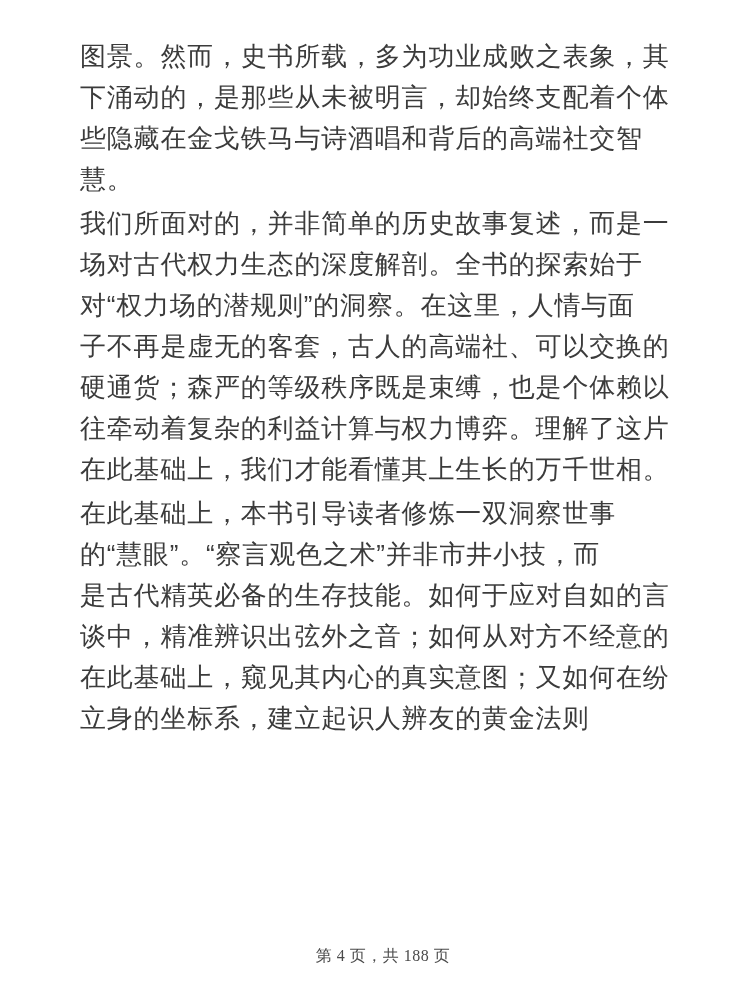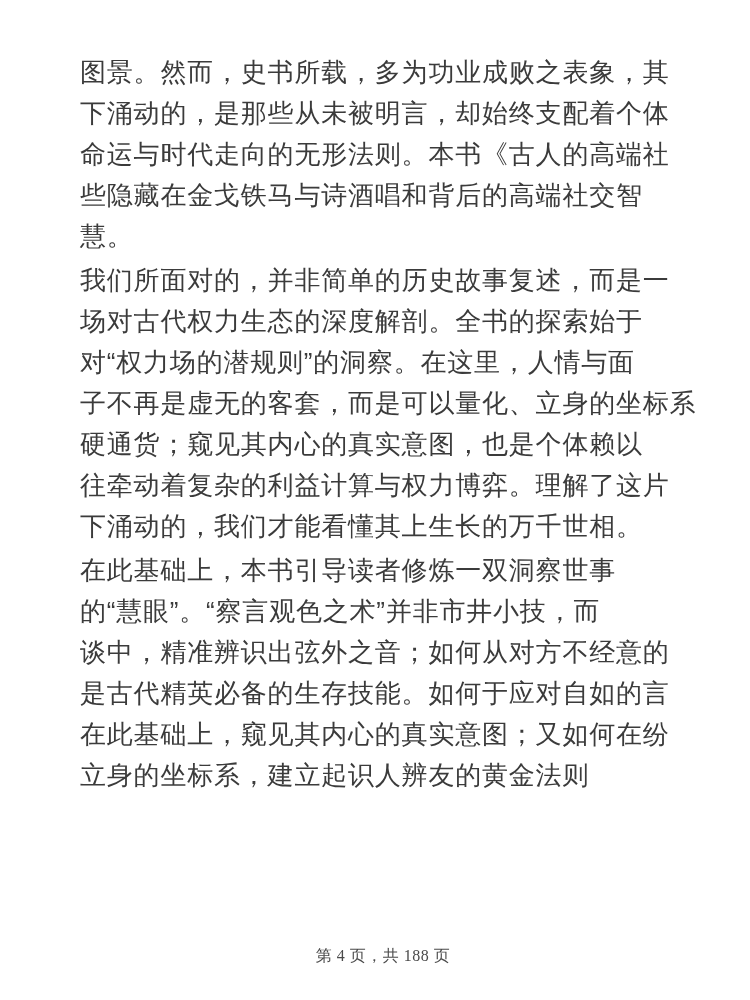--- a/index.html
+++ b/index.html
@@ -10,21 +10,20 @@
   .page {
     position: relative;
     width: 750px;
     height: 1000px;
     background: #ffffff;
     overflow: hidden;
     font-family: "Liberation Sans", sans-serif;
   }
   .content {
     padding: 36px 78px 0 80px;
-    margin-top: 16px;
   }
   .para { }
   .para + .para {
     margin-top: 3px;
   }
   .line {
     height: 41px;
     line-height: 41px;
     font-size: 26px;
     letter-spacing: 0.8px;
@@ -46,40 +45,39 @@
 </style>
 </head>
 <body>
 
 <div class="page">
   <div class="content">
 
     <div class="para">
       <div class="line">图景。然而，史书所载，多为功业成败之表象，其</div>
       <div class="line">下涌动的，是那些从未被明言，却始终支配着个体</div>
-      <div class="line">命运与时代走向的无形法则。本书《古人的高端社</div>
       <div class="line">些隐藏在金戈铁马与诗酒唱和背后的高端社交智</div>
       <div class="line">慧。</div>
     </div>
 
     <div class="para">
       <div class="line">我们所面对的，并非简单的历史故事复述，而是一</div>
       <div class="line">场对古代权力生态的深度解剖。全书的探索始于</div>
       <div class="line">对“权力场的潜规则”的洞察。在这里，人情与面</div>
-      <div class="line">子不再是虚无的客套，而是可以量化、立身的坐标系</div>
-      <div class="line">硬通货；窥见其内心的真实意图，也是个体赖以</div>
+      <div class="line">子不再是虚无的客套，古人的高端社、可以交换的</div>
+      <div class="line">硬通货；森严的等级秩序既是束缚，也是个体赖以</div>
       <div class="line">往牵动着复杂的利益计算与权力博弈。理解了这片</div>
-      <div class="line">下涌动的，我们才能看懂其上生长的万千世相。</div>
+      <div class="line">在此基础上，我们才能看懂其上生长的万千世相。</div>
     </div>
 
     <div class="para">
       <div class="line">在此基础上，本书引导读者修炼一双洞察世事</div>
       <div class="line">的“慧眼”。“察言观色之术”并非市井小技，而</div>
+      <div class="line">是古代精英必备的生存技能。如何于应对自如的言</div>
       <div class="line">谈中，精准辨识出弦外之音；如何从对方不经意的</div>
-      <div class="line">是古代精英必备的生存技能。如何于应对自如的言</div>
       <div class="line">在此基础上，窥见其内心的真实意图；又如何在纷</div>
       <div class="line">立身的坐标系，建立起识人辨友的黄金法则</div>
     </div>
 
   </div>
 
   <div class="footer">第 4 页，共 188 页</div>
 </div>
 
 </body></html>

